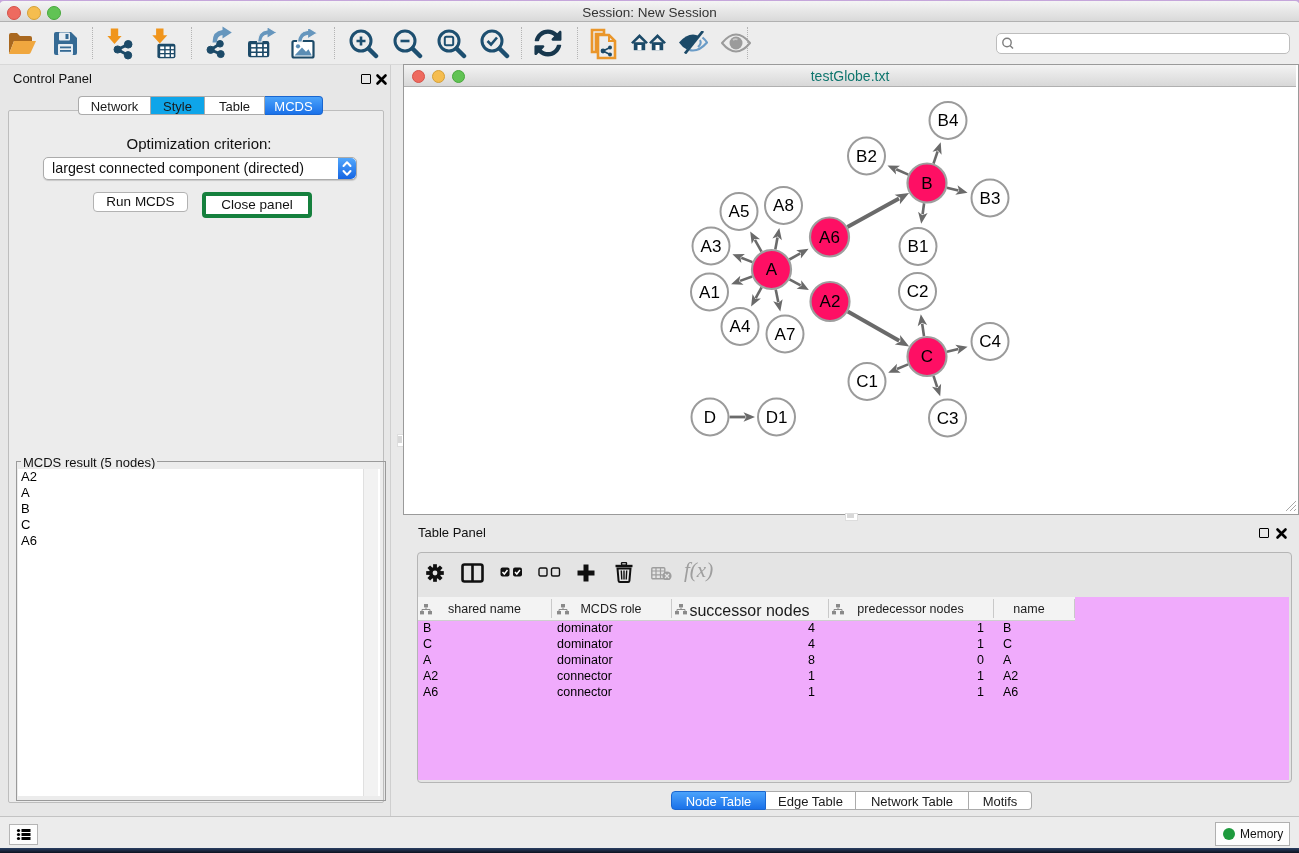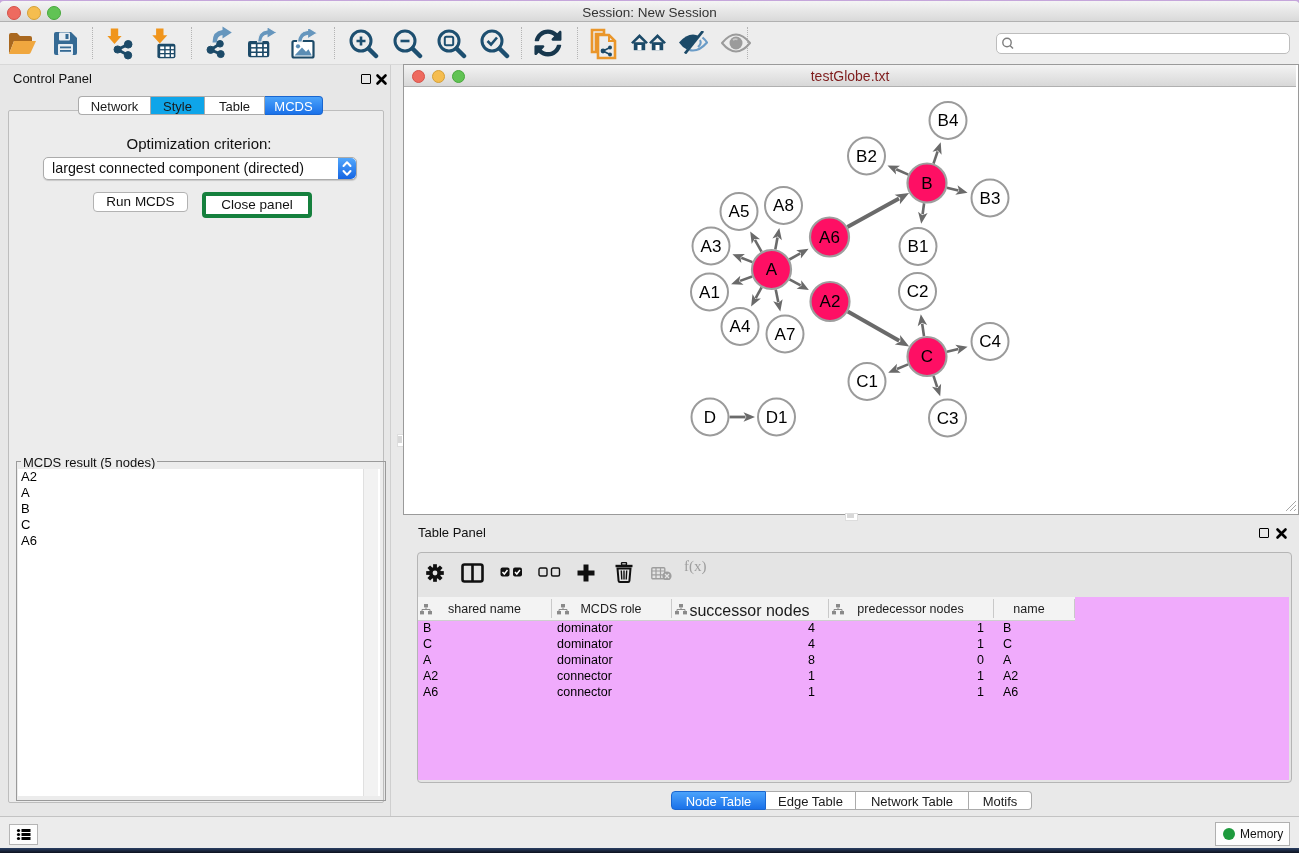--- a/index.html
+++ b/index.html
@@ -205,21 +205,21 @@
 <div class="abs" style="left:21px;top:469px;font-size:13px;line-height:16px;color:#000">A2<br>A<br>B<br>C<br>A6</div>
 
 <div class="abs" style="left:397px;top:434px;width:6px;height:11px;background:#fff;border:1px solid #ddd"></div>
 <div class="abs" style="left:398px;top:436px;width:4px;height:7px;background:#d8d8d8"></div>
 
 <div class="abs" style="left:403px;top:64px;width:894px;height:449px;background:#fff;border:1px solid #9a9a9a"></div>
 <div class="abs" style="left:404px;top:65px;width:892px;height:21px;background:linear-gradient(#f3f3f3,#d8d8d8);border-bottom:1px solid #b0b0b0"></div>
 <div class="abs" style="left:412px;top:70px;width:11px;height:11px;border-radius:50%;background:#ee6a5f;border:0.5px solid #d55249"></div>
 <div class="abs" style="left:432px;top:70px;width:11px;height:11px;border-radius:50%;background:#f5bd4f;border:0.5px solid #d5a036"></div>
 <div class="abs" style="left:452px;top:70px;width:11px;height:11px;border-radius:50%;background:#61c354;border:0.5px solid #47a83c"></div>
-<div class="abs" style="left:404px;top:68px;width:892px;text-align:center;font-size:14px;color:#7f1d1d">testGlobe.txt</div>
+<div class="abs" style="left:404px;top:68px;width:892px;text-align:center;font-size:14px;color:#0f766e">testGlobe.txt</div>
 
 <div class="abs" style="left:403px;top:87px;width:895px;height:425px">
 <svg width="896" height="426" style="position:absolute;left:0;top:0" xmlns="http://www.w3.org/2000/svg">
 <line x1="349.2" y1="189.5" x2="337.1" y2="193.9" stroke="#6a6a6a" stroke-width="2.6"></line>
 <polygon points="328.1,197.2 337.3,188.7 336.2,194.2 340.6,197.7" fill="#6a6a6a"></polygon>
 <line x1="349.4" y1="175.1" x2="338.3" y2="170.8" stroke="#6a6a6a" stroke-width="2.6"></line>
 <polygon points="329.4,167.3 341.9,167.0 337.5,170.5 338.4,176.0" fill="#6a6a6a"></polygon>
 <line x1="358.6" y1="200.4" x2="352.7" y2="211.1" stroke="#6a6a6a" stroke-width="2.6"></line>
 <polygon points="348.1,219.4 349.5,207.0 352.3,211.8 357.9,211.6" fill="#6a6a6a"></polygon>
 <line x1="358.5" y1="164.6" x2="351.9" y2="152.9" stroke="#6a6a6a" stroke-width="2.6"></line>
@@ -359,21 +359,21 @@
   <path d="M7.3 8.5 L7.8 17.5 M10 8.5 V17.5 M12.7 8.5 L12.2 17.5" stroke="#101010" stroke-width="1.4"></path>
 </svg>
 
 <svg class="abs" style="left:651px;top:567px" width="21" height="13" xmlns="http://www.w3.org/2000/svg">
   <rect x="0.8" y="0.8" width="13" height="11" rx="1" fill="none" stroke="#9e9e9e" stroke-width="1.4"></rect>
   <path d="M0.8 4 H13.8 M0.8 7.8 H13.8 M5 0.8 V11.8 M9.5 0.8 V11.8" stroke="#9e9e9e" stroke-width="1.2"></path>
   <circle cx="16" cy="9" r="4.6" fill="#9e9e9e"></circle>
   <path d="M14 7 L18 11 M18 7 L14 11" stroke="#e4e4e4" stroke-width="1.3"></path>
 </svg>
 
-<div class="abs" style="left:684px;top:558px;width:40px;font-family:'Liberation Serif',serif;font-size:15px;color:#9e9e9e">f(x)</div>
+<div class="abs" style="left:684px;top:558px;width:40px;font-family:'Liberation Serif',serif;font-style:italic;font-size:21px;color:#9e9e9e">f(x)</div>
 
 <div class="abs" style="left:418px;top:597px;width:871px;height:183px;background:#f0abfc">
 <div class="abs" style="left:0;top:0;width:657px;height:23px;background:#f3f3f3;border-bottom:1px solid #cfcfcf"></div>
 <div class="abs" style="left:133px;top:2px;width:1px;height:19px;background:#c9c9c9"></div>
 <div class="abs" style="left:253px;top:2px;width:1px;height:19px;background:#c9c9c9"></div>
 <div class="abs" style="left:410px;top:2px;width:1px;height:19px;background:#c9c9c9"></div>
 <div class="abs" style="left:575px;top:2px;width:1px;height:19px;background:#c9c9c9"></div>
 <div class="abs" style="left:656px;top:2px;width:1px;height:19px;background:#c9c9c9"></div>
 <div class="abs" style="left:0;top:5px;width:133px;text-align:center;font-size:12.5px;color:#1c1c1c">shared name</div>
 <div class="abs" style="left:133px;top:5px;width:120px;text-align:center;font-size:12.5px;color:#1c1c1c">MCDS role</div>

